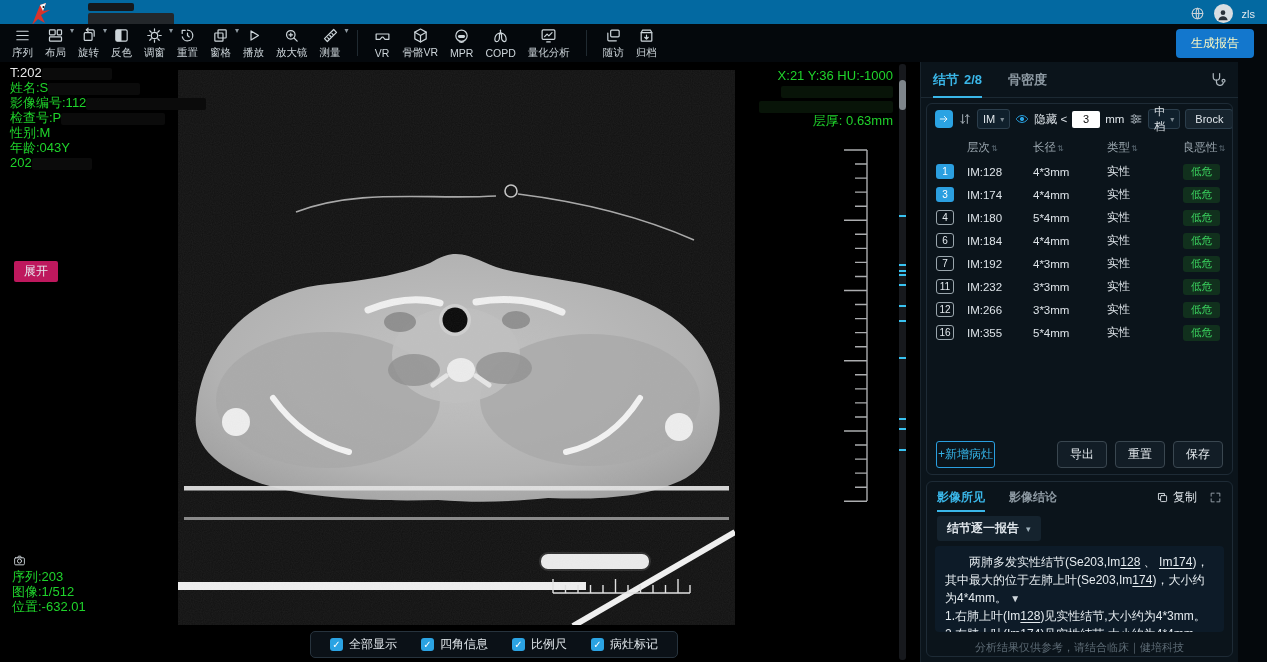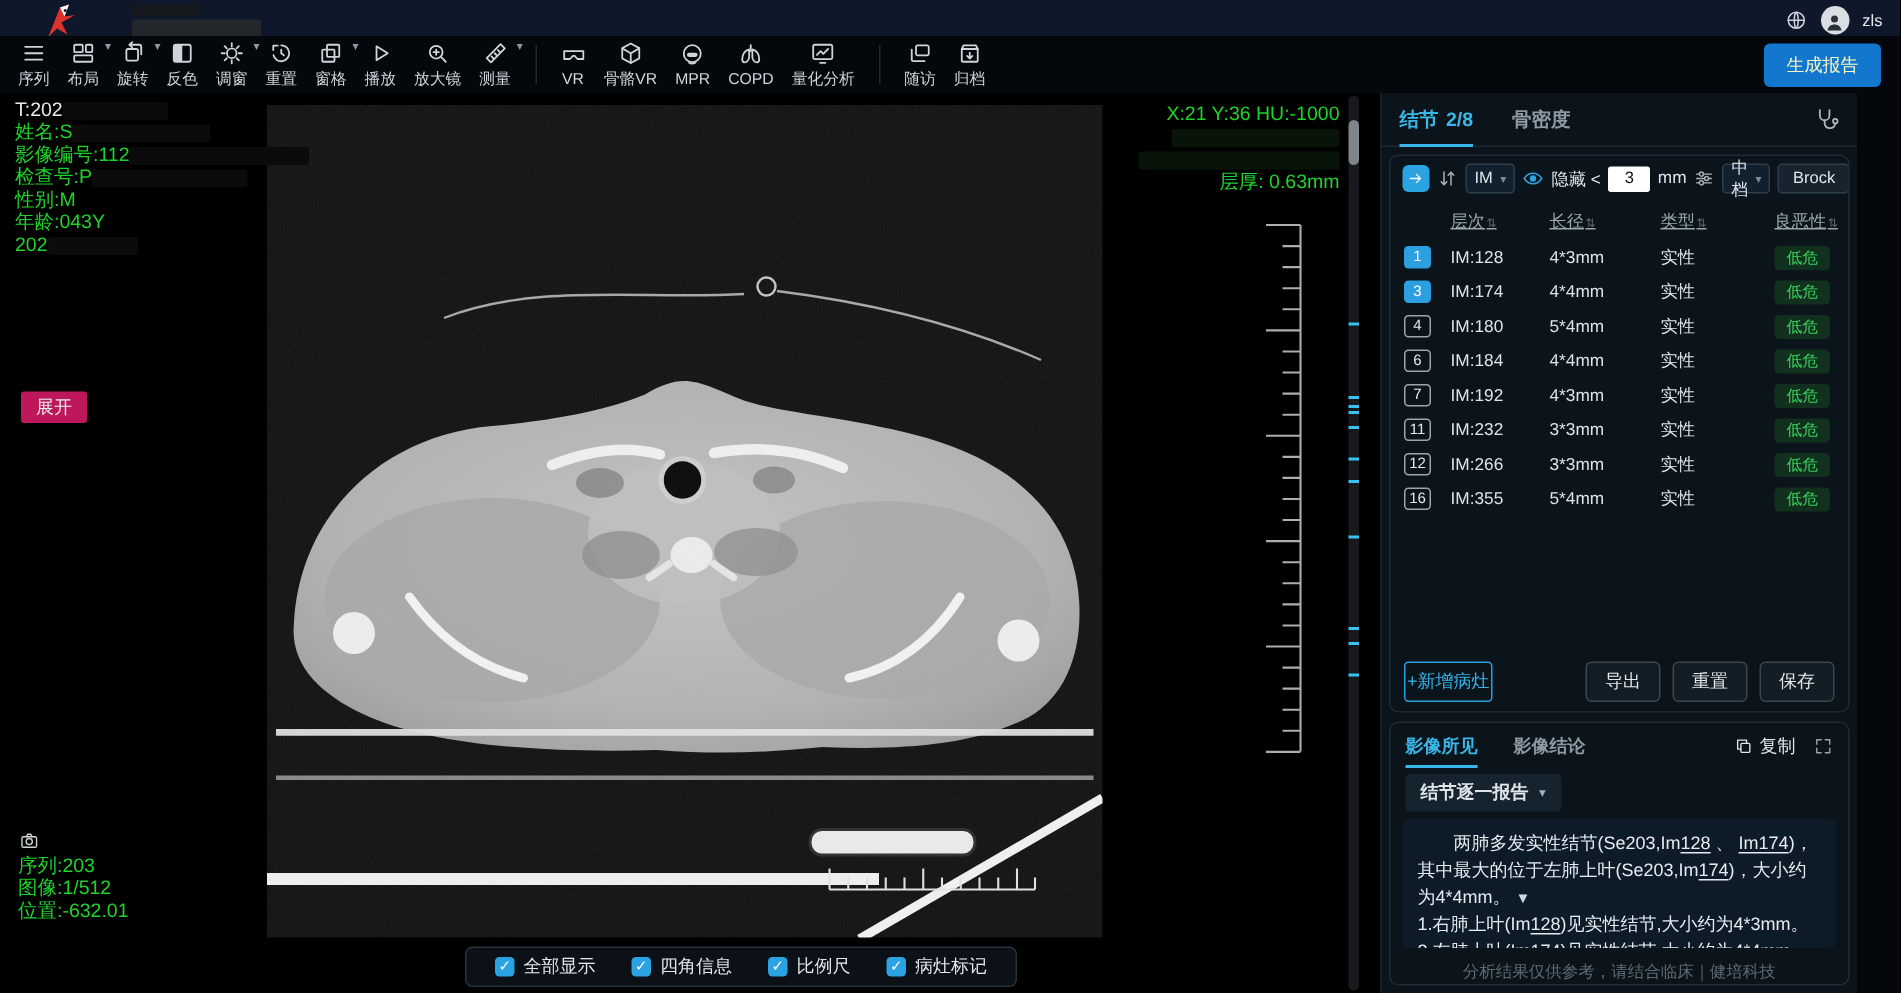--- a/index.html
+++ b/index.html
@@ -1,20 +1,20 @@
 <!DOCTYPE html>
 <html><head>
 <meta charset="utf-8">
 <style>
   html,body{margin:0;padding:0;background:#000;}
   *{box-sizing:border-box;font-family:"Liberation Sans","DejaVu Sans",sans-serif;}
   .stage{position:relative;width:1267px;height:662px;background:#04080c;overflow:hidden;}
 
   
-  .topbar{position:absolute;left:0;top:0;width:1267px;height:24px;background:#0f172a;}
+  .topbar{position:absolute;left:0;top:0;width:1267px;height:24px;background:#0369a1;}
   .logo{position:absolute;left:26px;top:1px;width:32px;height:30px;}
   .top-blob1{position:absolute;left:88px;top:3px;width:46px;height:8px;background:#15191d;border-radius:2px;}
   .top-blob2{position:absolute;left:88px;top:13px;width:86px;height:17px;background:#23272b;border-radius:2px;}
   .top-right{position:absolute;right:12px;top:4px;display:flex;align-items:center;gap:9px;color:#c9d1d7;}
   .avatar{width:19px;height:19px;border-radius:50%;background:#d9dee2;color:#2a3138;display:flex;align-items:center;justify-content:center;overflow:hidden;}
   .avatar .icon{width:14px;height:14px;margin-top:3px;}
   .uname{font-size:11px;color:#e3e9ed;}
 
   
   .toolbar{position:absolute;left:0;top:24px;width:1267px;height:38px;display:flex;align-items:center;padding:0 13px 0 6px;background:#04080c;}
@@ -69,21 +69,21 @@
   .dd{height:20px;background:#10202c;border:1px solid #2c3e4c;border-radius:3px;display:flex;align-items:center;font-size:11px;color:#dfe5ea;padding:0 5px;cursor:pointer;}
   .dd .dcaret{margin-left:auto;font-size:8px;color:#7f8b94;padding-left:5px;}
   .dd.series{width:56px;}
   .dd.grade{width:60px;}
   .ftext{font-size:11.5px;color:#dfe5ea;white-space:nowrap;}
   .hideinput{width:28px;height:17px;background:#fff;border:none;border-radius:2px;font-size:11px;color:#111;text-align:center;}
   .brock{height:20px;background:#17242e;border:1px solid #2c3e4c;border-radius:3px;color:#dfe5ea;font-size:11px;padding:0 9px;cursor:pointer;}
   .funnel{margin-left:auto;width:13px;height:13px;color:#8d99a2;cursor:pointer;}
 
   .ngrid{display:grid;grid-template-columns:34px 66px 74px 76px 58px 1fr 20px;align-items:center;padding:0 6px;}
-  .nheader{height:26px;font-size:11.5px;color:#9aa6ae;flex:0 0 auto;text-decoration:underline;}
+  .nheader{height:26px;font-size:11.5px;color:#9aa6ae;flex:0 0 auto;}
   .nheader .sortg{font-size:8px;color:#5c6a74;margin-left:1px;}
   .nrow{height:23px;cursor:pointer;}
   .nbadge{width:18px;height:15px;border-radius:3px;font-size:10px;display:flex;align-items:center;justify-content:center;color:#fff;margin-left:3px;}
   .nbadge.filled{background:#2b9fe0;}
   .nbadge.outline{border:1px solid #9aa6ad;color:#e3e9ed;}
   .ncell{font-size:11.5px;color:#dde3e8;}
   .risk{justify-self:start;font-size:10.5px;color:#3bd35f;background:#11301d;border-radius:3px;padding:1px 8px;}
   .aiwrap{justify-self:end;width:13px;height:13px;color:#8b969e;}
   .nspacer{flex:1;}
   .actrow{height:40px;display:flex;align-items:center;padding:0 9px;flex:0 0 auto;}

